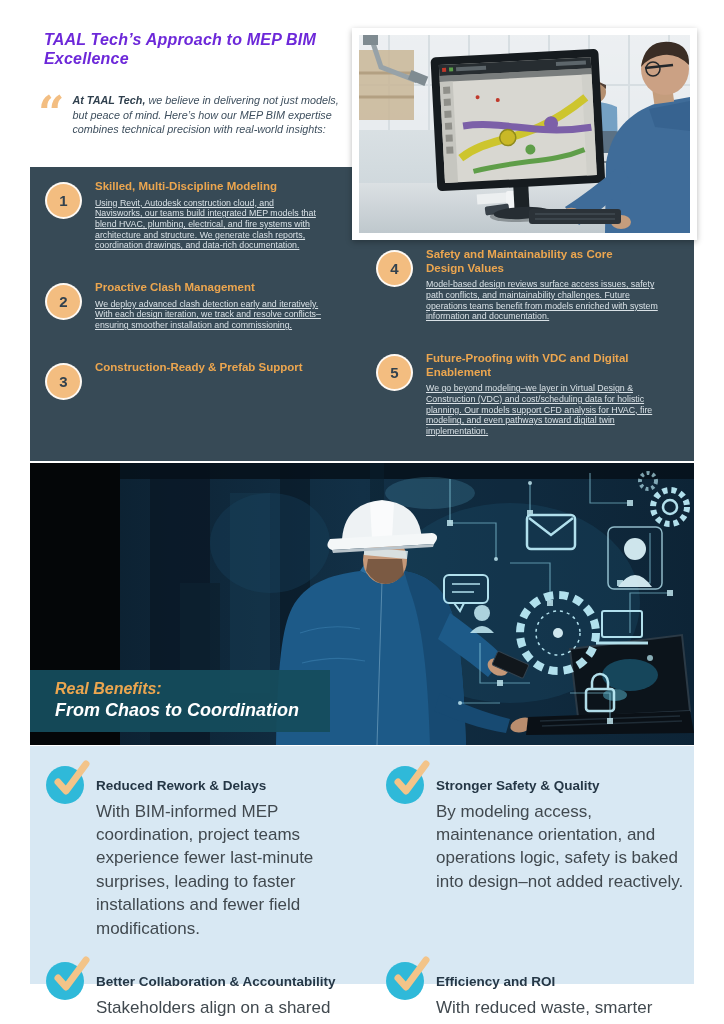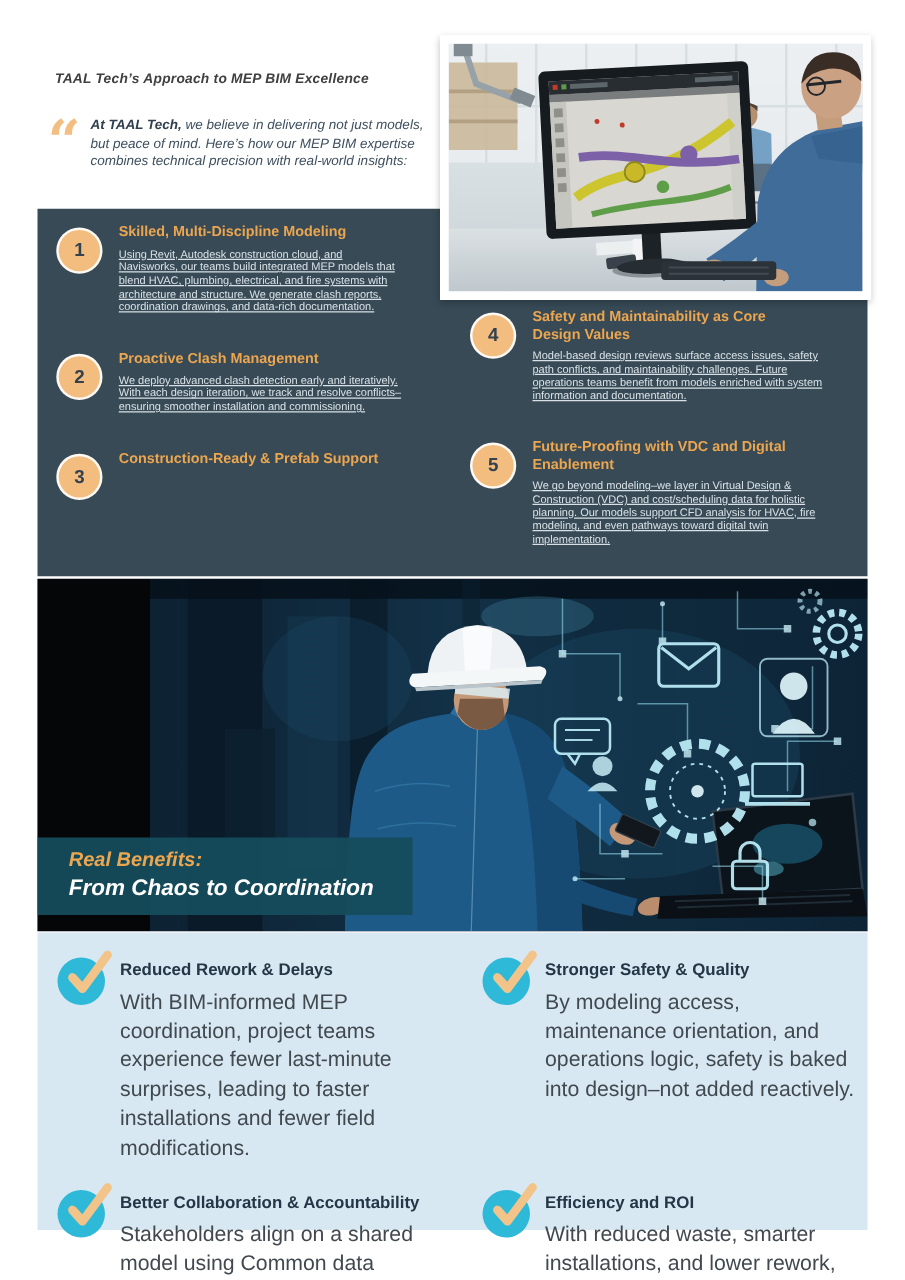--- a/index.html
+++ b/index.html
@@ -5,23 +5,23 @@
   html,body{margin:0;padding:0;}
   body{
     width:724px;height:1024px;background:#ffffff;
     font-family:"Liberation Sans", sans-serif;
     position:relative;overflow:hidden;
   }
   .page{position:relative;width:724px;height:1024px;background:#fff;}
 
   
   .main-title{
-    position:absolute;left:44px;top:57px;width:300px;
-    font-size:11px;font-weight:bold;font-style:italic;
-    color:#404040;line-height:1.2;letter-spacing:.2px;
+    position:absolute;left:44px;top:30px;width:300px;
+    font-size:16px;font-weight:bold;font-style:italic;
+    color:#6d28d9;line-height:1.2;letter-spacing:.2px;
   }
   .quote-row{position:absolute;left:38px;top:93px;width:315px;display:flex;}
   .quote-glyph{
     flex:0 0 auto;font-family:"DejaVu Serif", serif;font-weight:bold;
     font-size:46px;line-height:.8;color:#F3BE82;margin-right:8px;margin-top:2px;
   }
   .quote-text{
     font-style:italic;font-size:10.8px;line-height:1.36;color:#3E4F5E;width:270px;
   }
   .quote-lead{font-weight:bold;color:#2F3F4D;}
@@ -78,21 +78,21 @@
     position:absolute;left:30px;top:746px;width:664px;height:238px;
     background:#D8E8F3;box-sizing:border-box;
     padding:18px 12px 0 16px;
     display:grid;grid-template-columns:330px 1fr;column-gap:10px;row-gap:20px;
     align-content:start;
   }
   .benefit{display:flex;}
   .check-wrap{flex:0 0 auto;width:38px;height:38px;position:relative;margin-right:12px;margin-top:2px;}
   .check-circle{position:absolute;left:0;top:0;width:38px;height:38px;border-radius:50%;background:#2FB9D9;}
   .check-wrap svg{position:absolute;left:2px;top:-6px;overflow:visible;}
-  .benefit-title{font-size:13.5px;font-weight:bold;color:#253746;margin:4px 0 6px;line-height:1.15;}
+  .benefit-title{font-size:13.5px;font-weight:bold;color:#253746;margin:14px 0 6px;line-height:1.15;}
   .benefit-body{font-size:17px;color:#41494F;line-height:1.38;}
   .benefit.bleft .benefit-body{width:252px;}
   .benefit.bright .benefit-body{width:270px;}
 </style>
 </head>
 <body>
 
 <div class="page">
 
   <div class="main-title">TAAL Tech’s Approach to MEP BIM Excellence</div>

